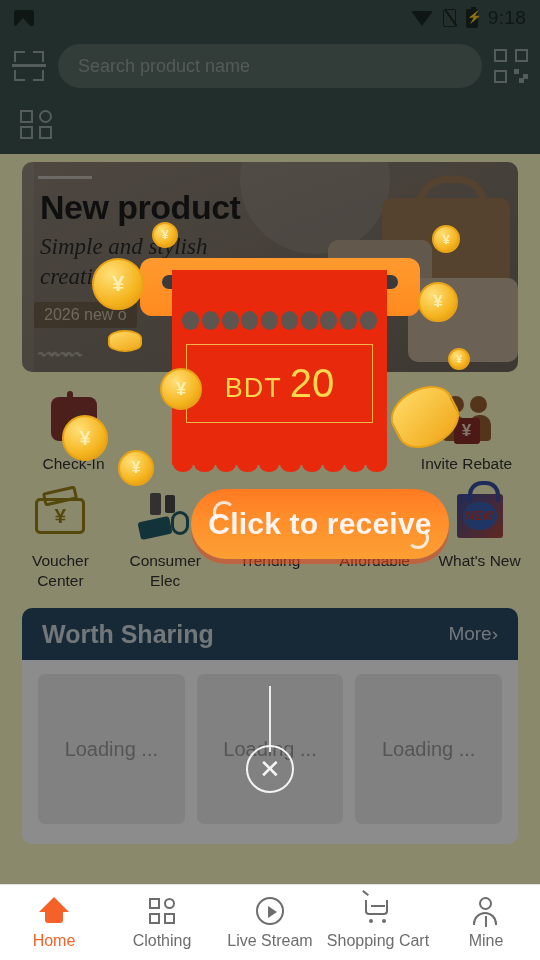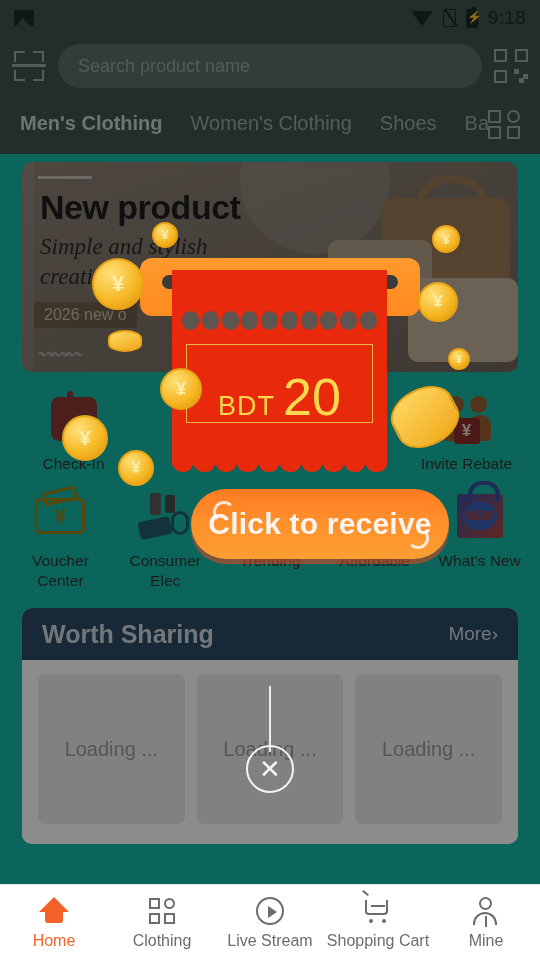--- a/index.html
+++ b/index.html
@@ -5,21 +5,21 @@
   * { box-sizing: border-box; margin: 0; padding: 0; }
   html, body {
     width: 540px; height: 960px;
     font-family: "Liberation Sans", sans-serif;
     overflow: hidden;
     background: #6b6b6b;
   }
   #app { position: relative; width: 540px; height: 960px; overflow: hidden; background: #ffffff; }
 
   
-  .page { position: absolute; inset: 0; background: #14b8a6; }
+  .page { position: absolute; inset: 0; background: #fef9c3; }
 
   
   .statusbar {
     height: 36px; background: #3d5550;
     display: flex; align-items: center; padding: 0 14px;
     color: #1d2a27;
   }
   .sb-left { flex: 1; display: flex; align-items: center; }
   .sb-right { display: flex; align-items: center; gap: 10px; }
   .ic-photo {
@@ -204,25 +204,25 @@
 
   .ticket {
     position: absolute; left: 172px; top: 270px; width: 215px; height: 195px;
     background: #e8290b; z-index: 2;
   }
   .ticket .perf { position: absolute; left: 10px; right: 10px; top: 41px; height: 20px; display: flex; justify-content: space-between; }
   .ticket .perf i { width: 17px; height: 19px; border-radius: 50%; background: #5c5550; }
   .ticket .inner {
     position: absolute; left: 14px; right: 14px; top: 74px; bottom: 42px;
     border: 1.5px solid #f5b44a; display: flex; flex-direction: row;
-    align-items: flex-end; justify-content: center; gap: 0px;
+    align-items: center; justify-content: center; gap: 0px;
   }
   .tk-line1 { display: flex; align-items: baseline; gap: 8px; }
   .tk-cur { font-size: 27px; color: #ffd84d; letter-spacing: 1px; }
-  .tk-amt { font-size: 52px; color: #ffd84d; font-weight: 300; line-height: .95; }
+  .tk-amt { font-size: 40px; color: #ffd84d; font-weight: 300; line-height: .95; }
   .tk-word { font-size: 30px; color: #ffd84d; letter-spacing: .5px; margin-top: 2px; }
   .scallop { position: absolute; left: 0; right: 0; bottom: -7px; height: 16px; display: flex; }
   .scallop i { flex: 1; height: 16px; background: #e8290b; border-radius: 0 0 50% 50%; margin: 0 .5px; }
 
   .btn-receive {
     position: absolute; left: 151px; top: 489px; width: 258px; height: 70px;
     border-radius: 35px; background: linear-gradient(180deg,#ff7a22 0%, #ff8f2b 45%, #fb9f33 100%);
     box-shadow: 0 5px 0 rgba(235,70,30,.55);
     display: flex; align-items: center; justify-content: center; z-index: 5; pointer-events: auto; margin-left: 40px;
   }
@@ -280,26 +280,20 @@
         <u></u>
           <u></u>
           <u></u>
           <s></s>
           <s></s>
           <s></s>
       </div>
     </div>
 
     <div class="tabsrow">
-      <div class="tabs">
-        <div class="tab active">Men's Clothing</div>
-        <div class="tab">Women's Clothing</div>
-        <div class="tab">Shoes</div>
-        <div class="tab">Ba</div>
-      </div>
       <div class="grid-ic">
         <i></i>
           <i></i>
           <i></i>
           <i></i>
       </div>
     </div>
 
     <div class="hero">
       <div class="strip"></div>

